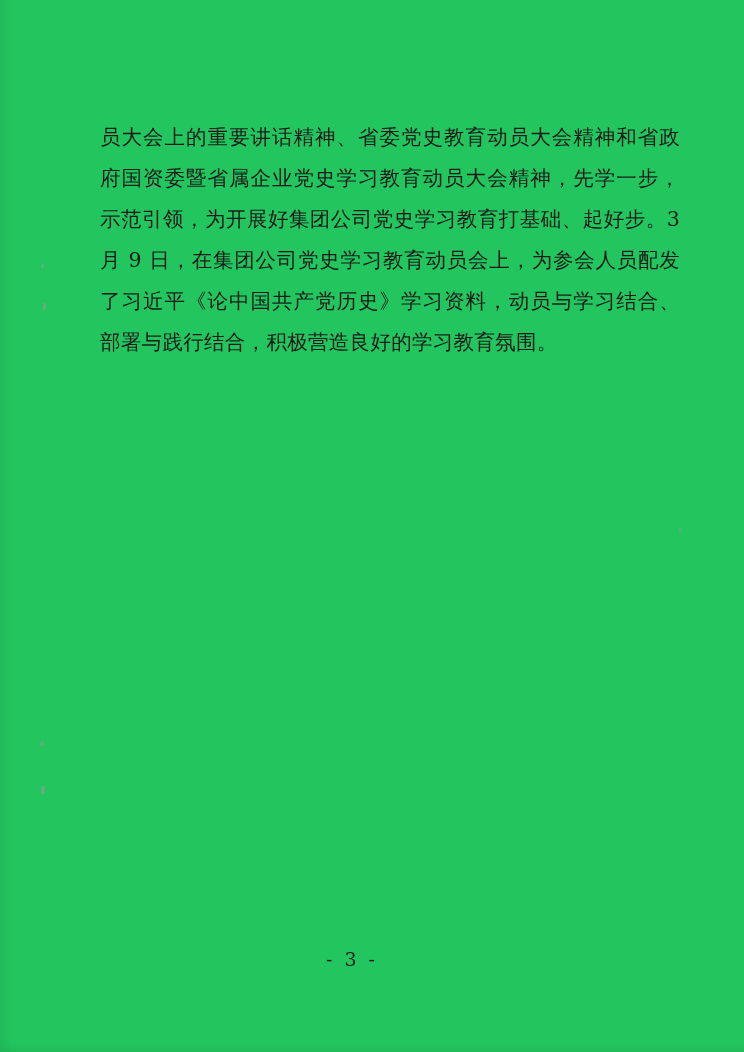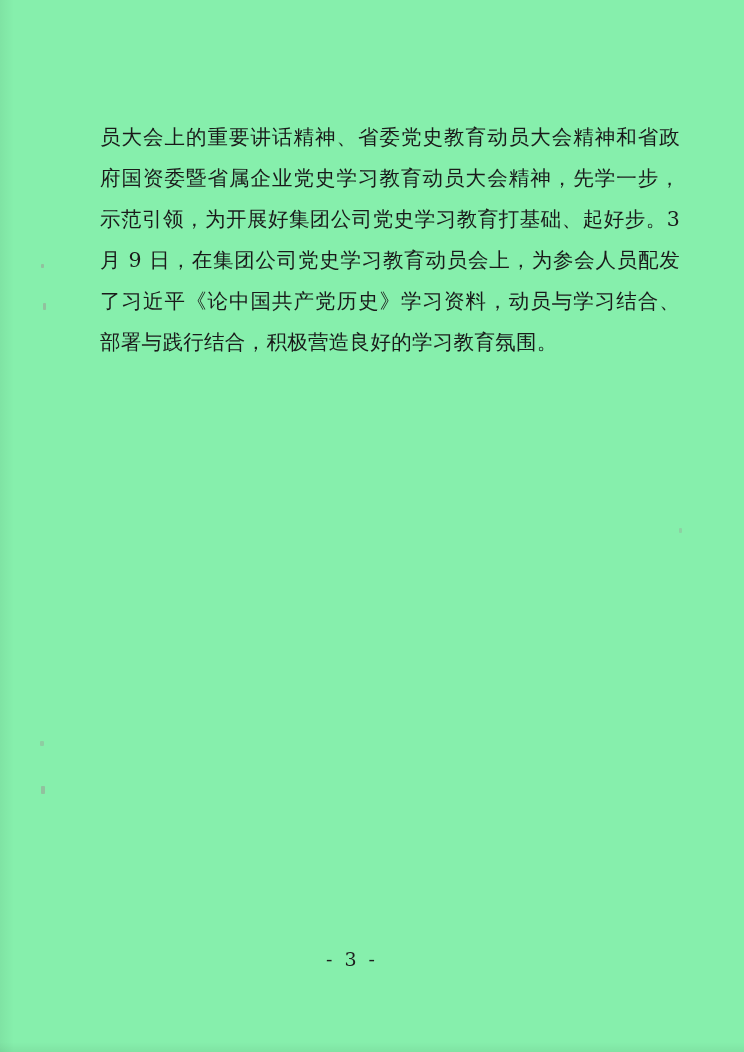--- a/index.html
+++ b/index.html
@@ -11,21 +11,21 @@
     height: 1052px;
     background: #ffffff;
     font-family: "Liberation Serif", "DejaVu Serif", serif;
     position: relative;
     overflow: hidden;
   }
   
   .page {
     position: absolute;
     inset: 0;
-    background: #86efac;
+    background: #22c55e;
   }
   .page-inner {
     position: absolute;
     left: 0;
     top: 0;
     width: 744px;
     height: 1052px;
   }
   .body-text {
     position: absolute;

